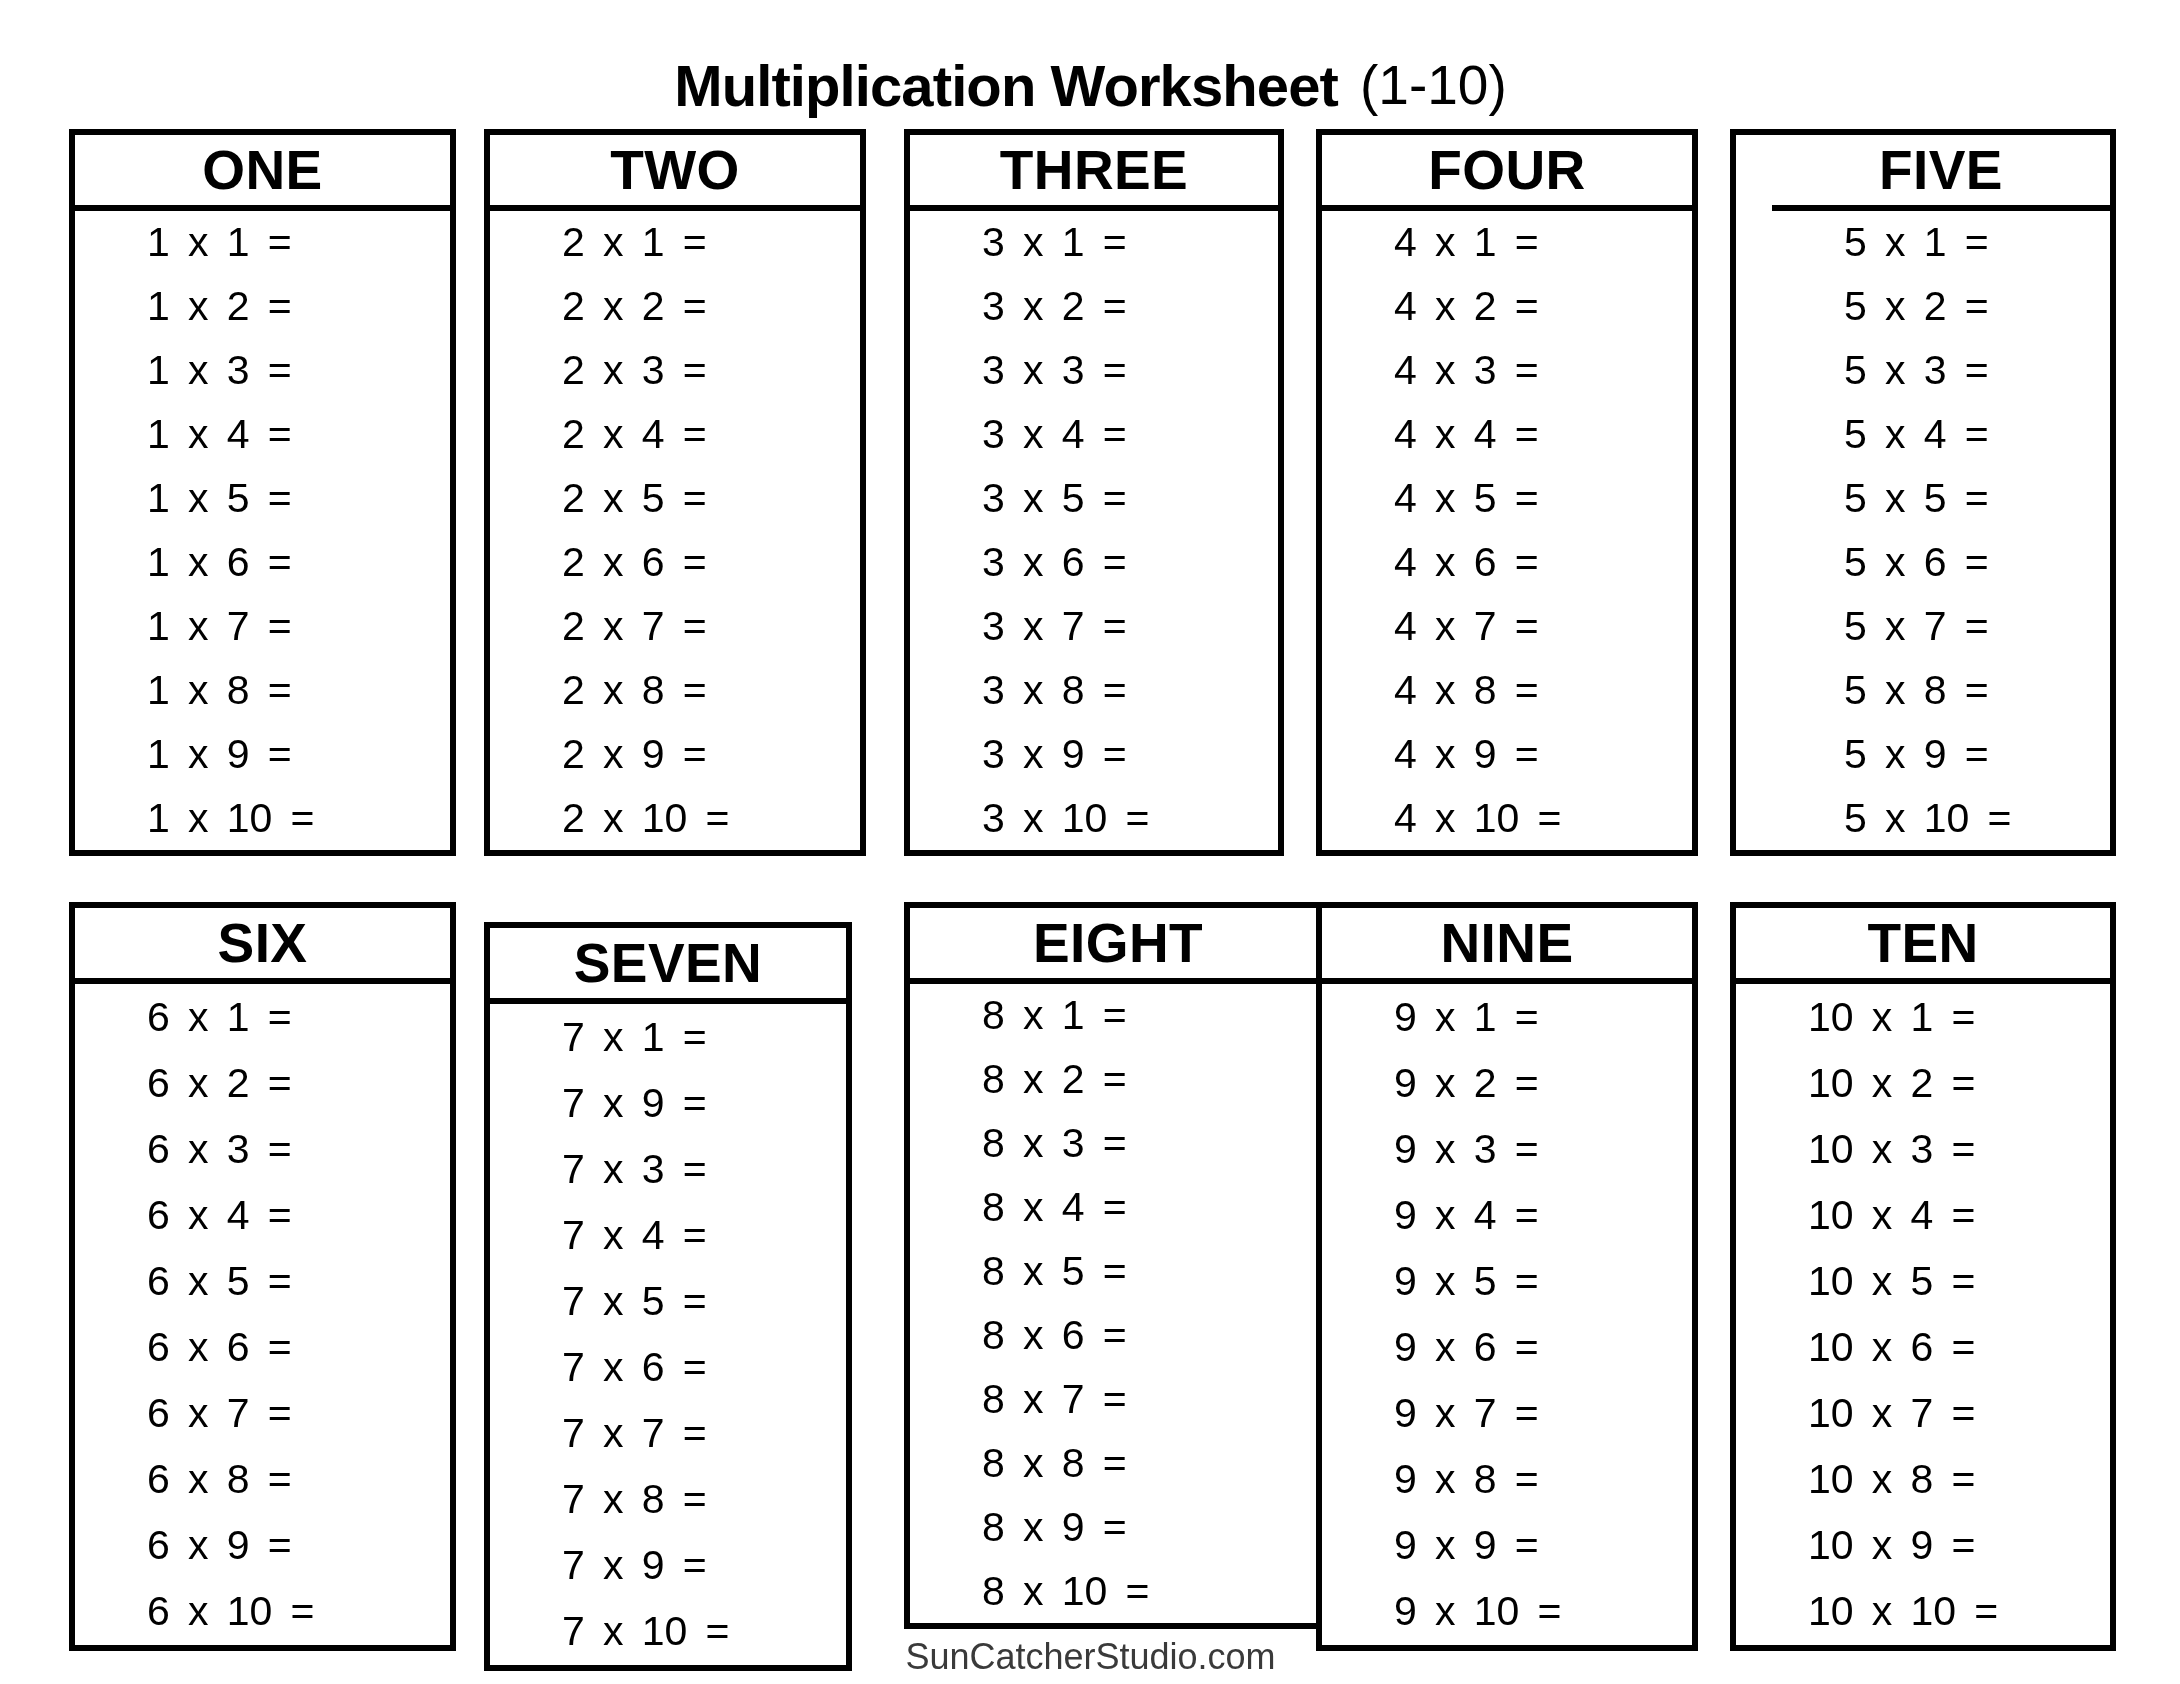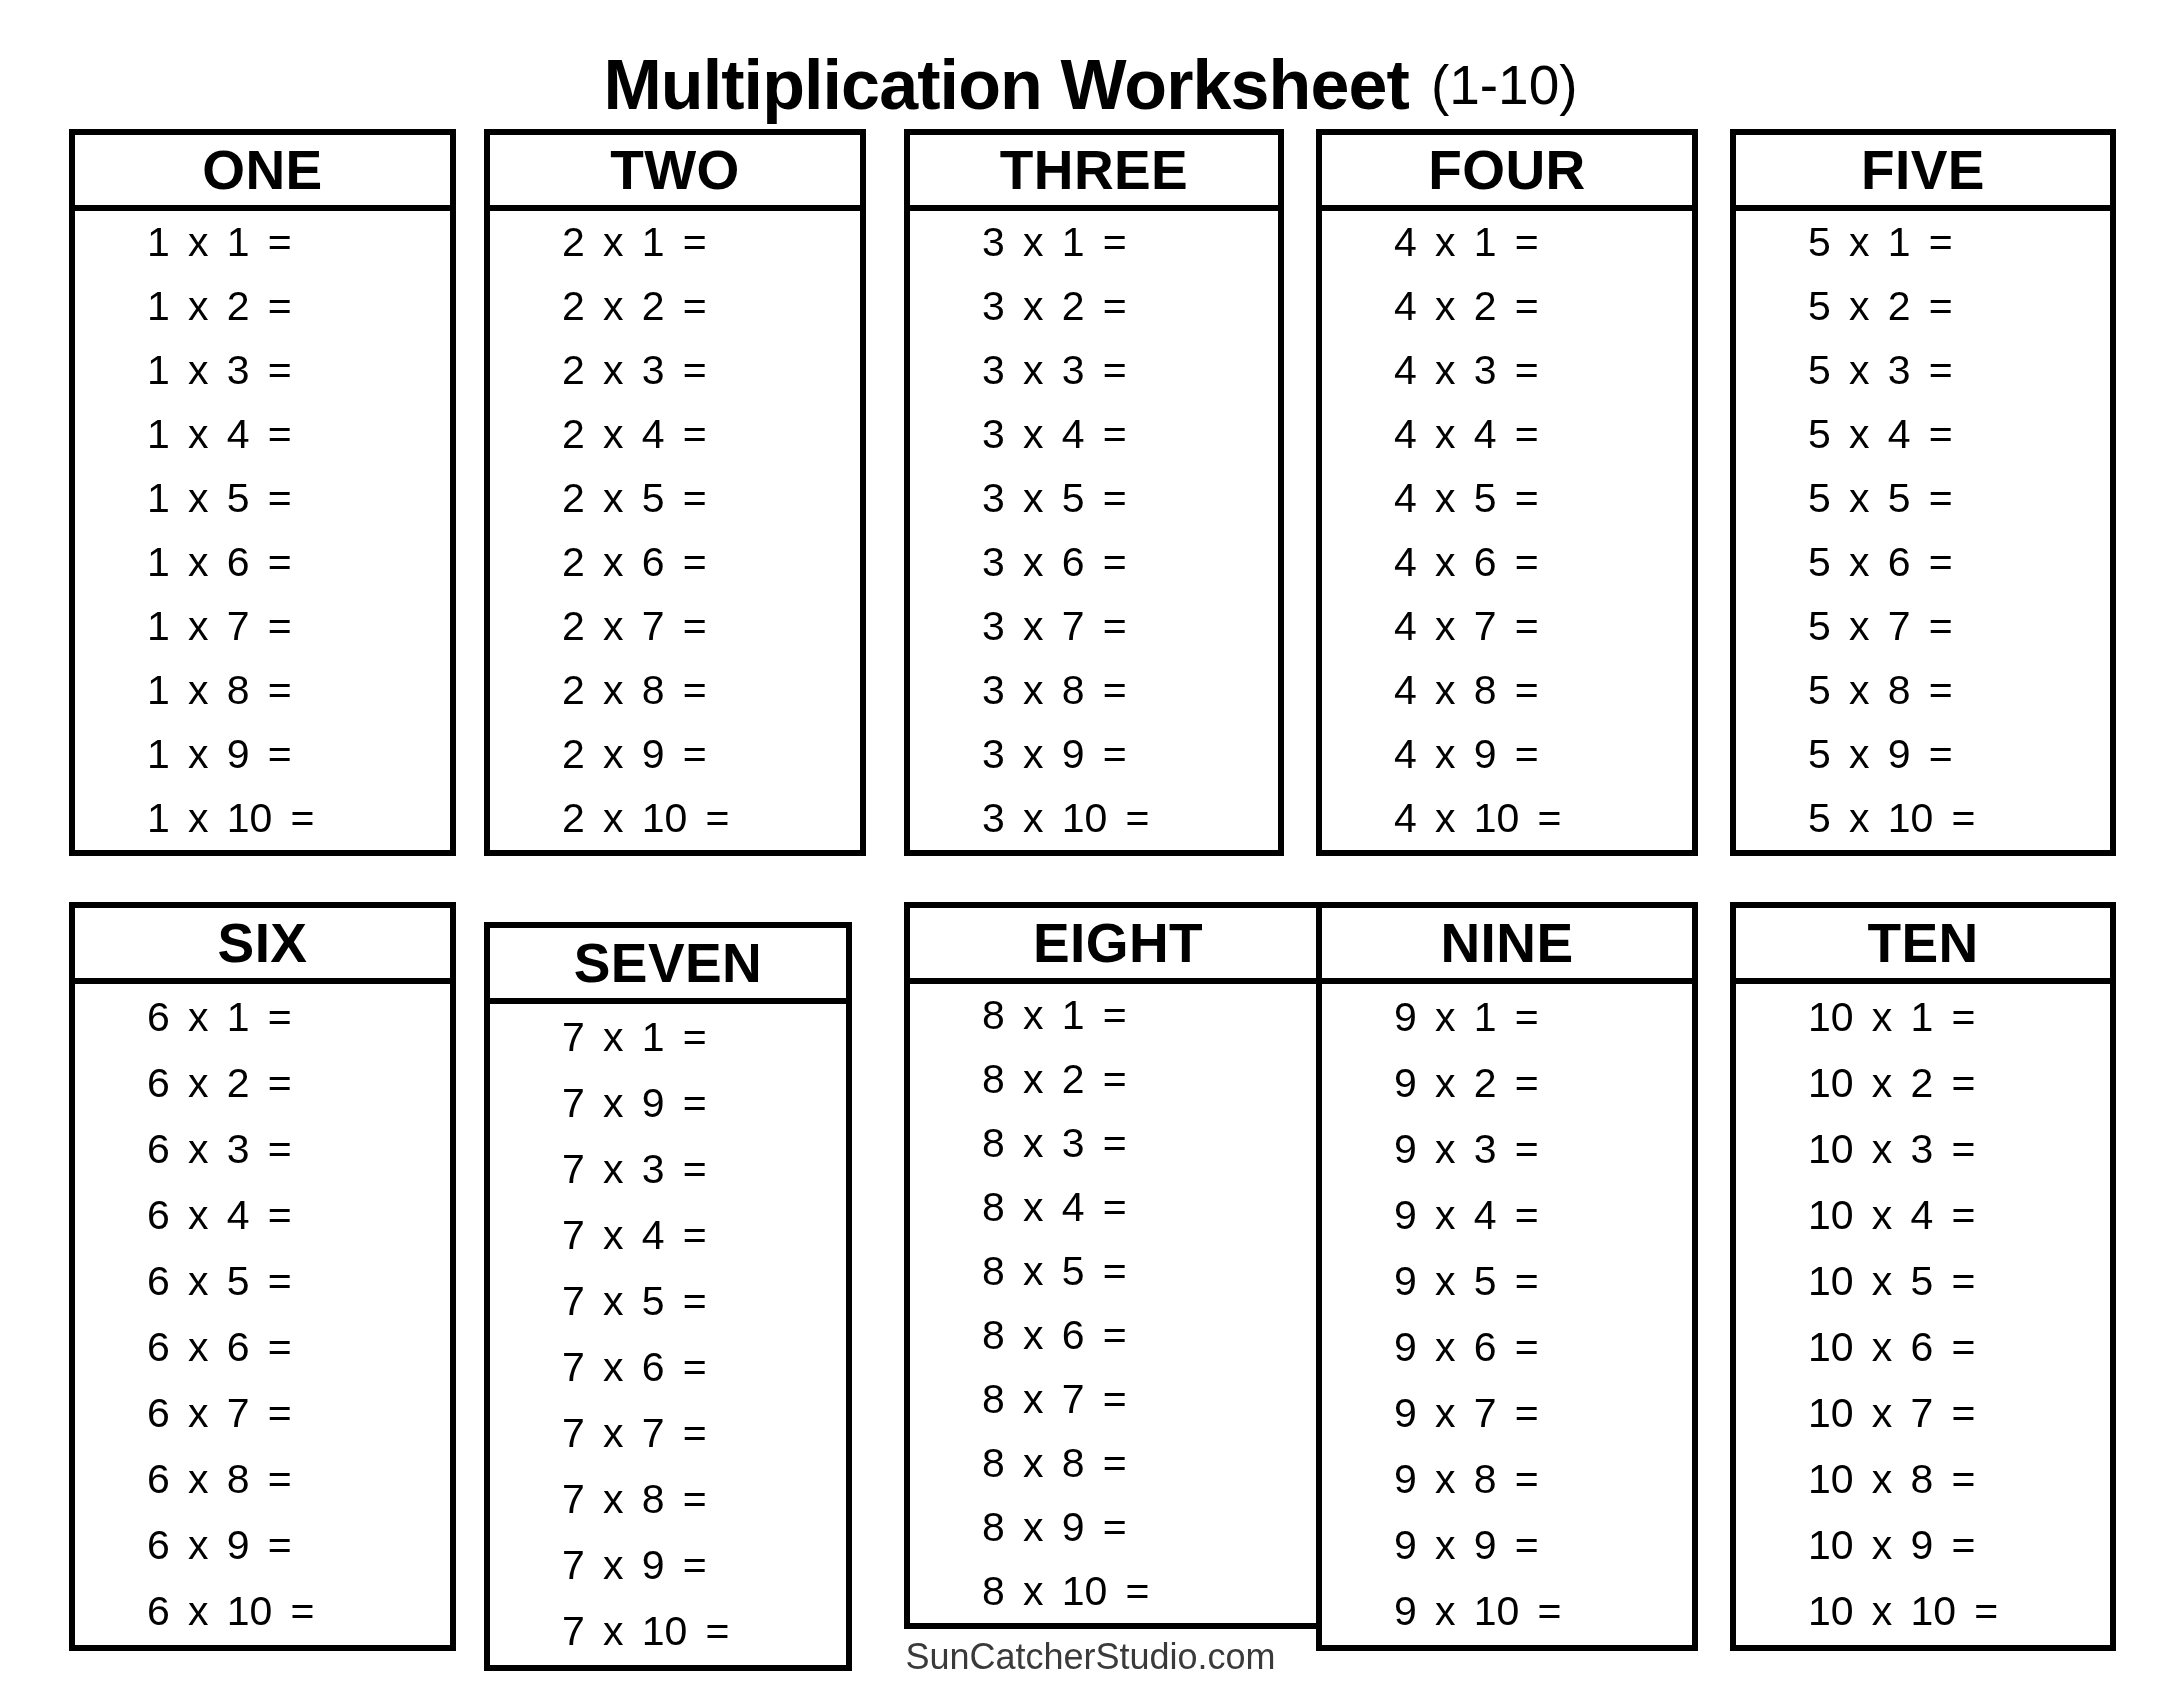--- a/index.html
+++ b/index.html
@@ -12,21 +12,21 @@
   html,body{width:2181px;height:1685px;background:var(--bg);overflow:hidden;}
   body{font-family:"Liberation Sans",sans-serif;color:var(--text);}
   .page{position:relative;width:2181px;height:1685px;background:var(--bg);}
 
   
   .title{
     position:absolute;top:34px;left:0;width:2181px;height:102px;
     display:flex;align-items:center;justify-content:center;
     white-space:nowrap;
   }
-  .t-main{font-weight:700;font-size:70px;letter-spacing:-0.9px;}
+  .t-main{font-weight:700;font-size:58px;letter-spacing:-0.9px;}
   .t-suffix{font-weight:400;font-size:55px;margin-left:22px;text-align:right;}
 
   
   .mtable{
     position:absolute;
     border:6px solid var(--border);
     background:var(--bg);
     display:flex;flex-direction:column;
   }
   .thead{
@@ -120,21 +120,21 @@
           <div class="prow">4 x 3 =</div>
           <div class="prow">4 x 4 =</div>
           <div class="prow">4 x 5 =</div>
           <div class="prow">4 x 6 =</div>
           <div class="prow">4 x 7 =</div>
           <div class="prow">4 x 8 =</div>
           <div class="prow">4 x 9 =</div>
           <div class="prow">4 x 10 =</div>
         </div>
   </div>
-      <div class="mtable" style="left: 1730px; top: 129px; width: 386px; height: 727px;">
+      <div class="mtable" style="left: 1730px; top: 129px; width: 386px; height: 727px; padding-left: 36px;">
     <div class="thead">FIVE</div>
     <div class="tbody">
           <div class="prow">5 x 1 =</div>
           <div class="prow">5 x 2 =</div>
           <div class="prow">5 x 3 =</div>
           <div class="prow">5 x 4 =</div>
           <div class="prow">5 x 5 =</div>
           <div class="prow">5 x 6 =</div>
           <div class="prow">5 x 7 =</div>
           <div class="prow">5 x 8 =</div>

